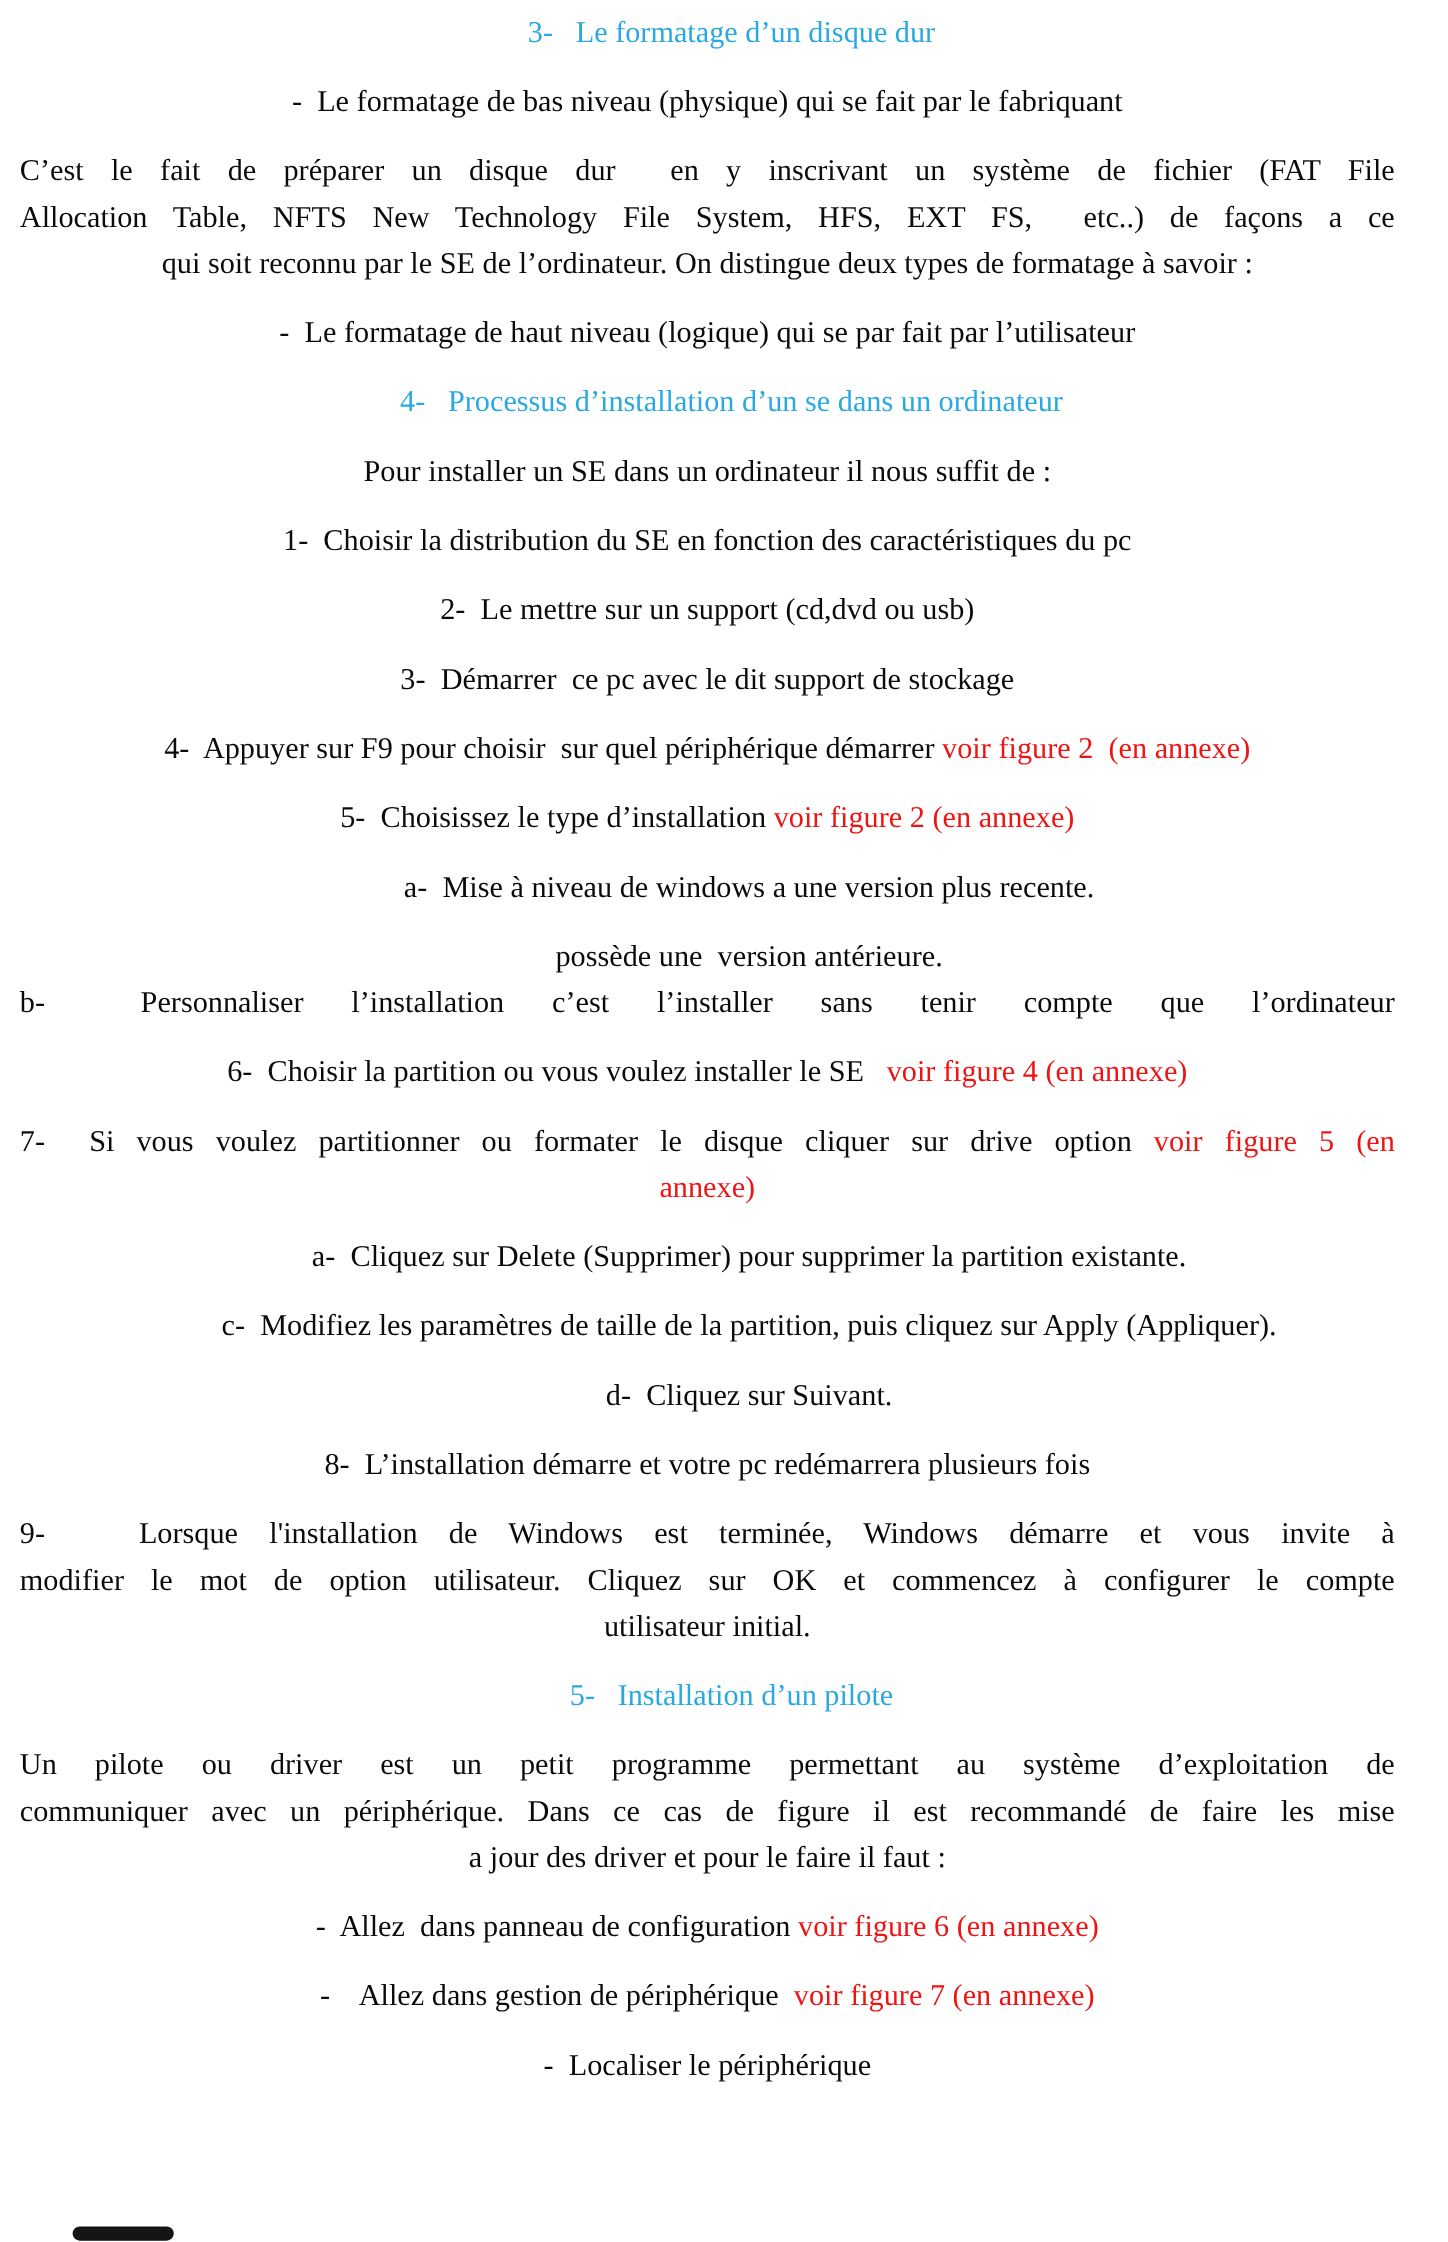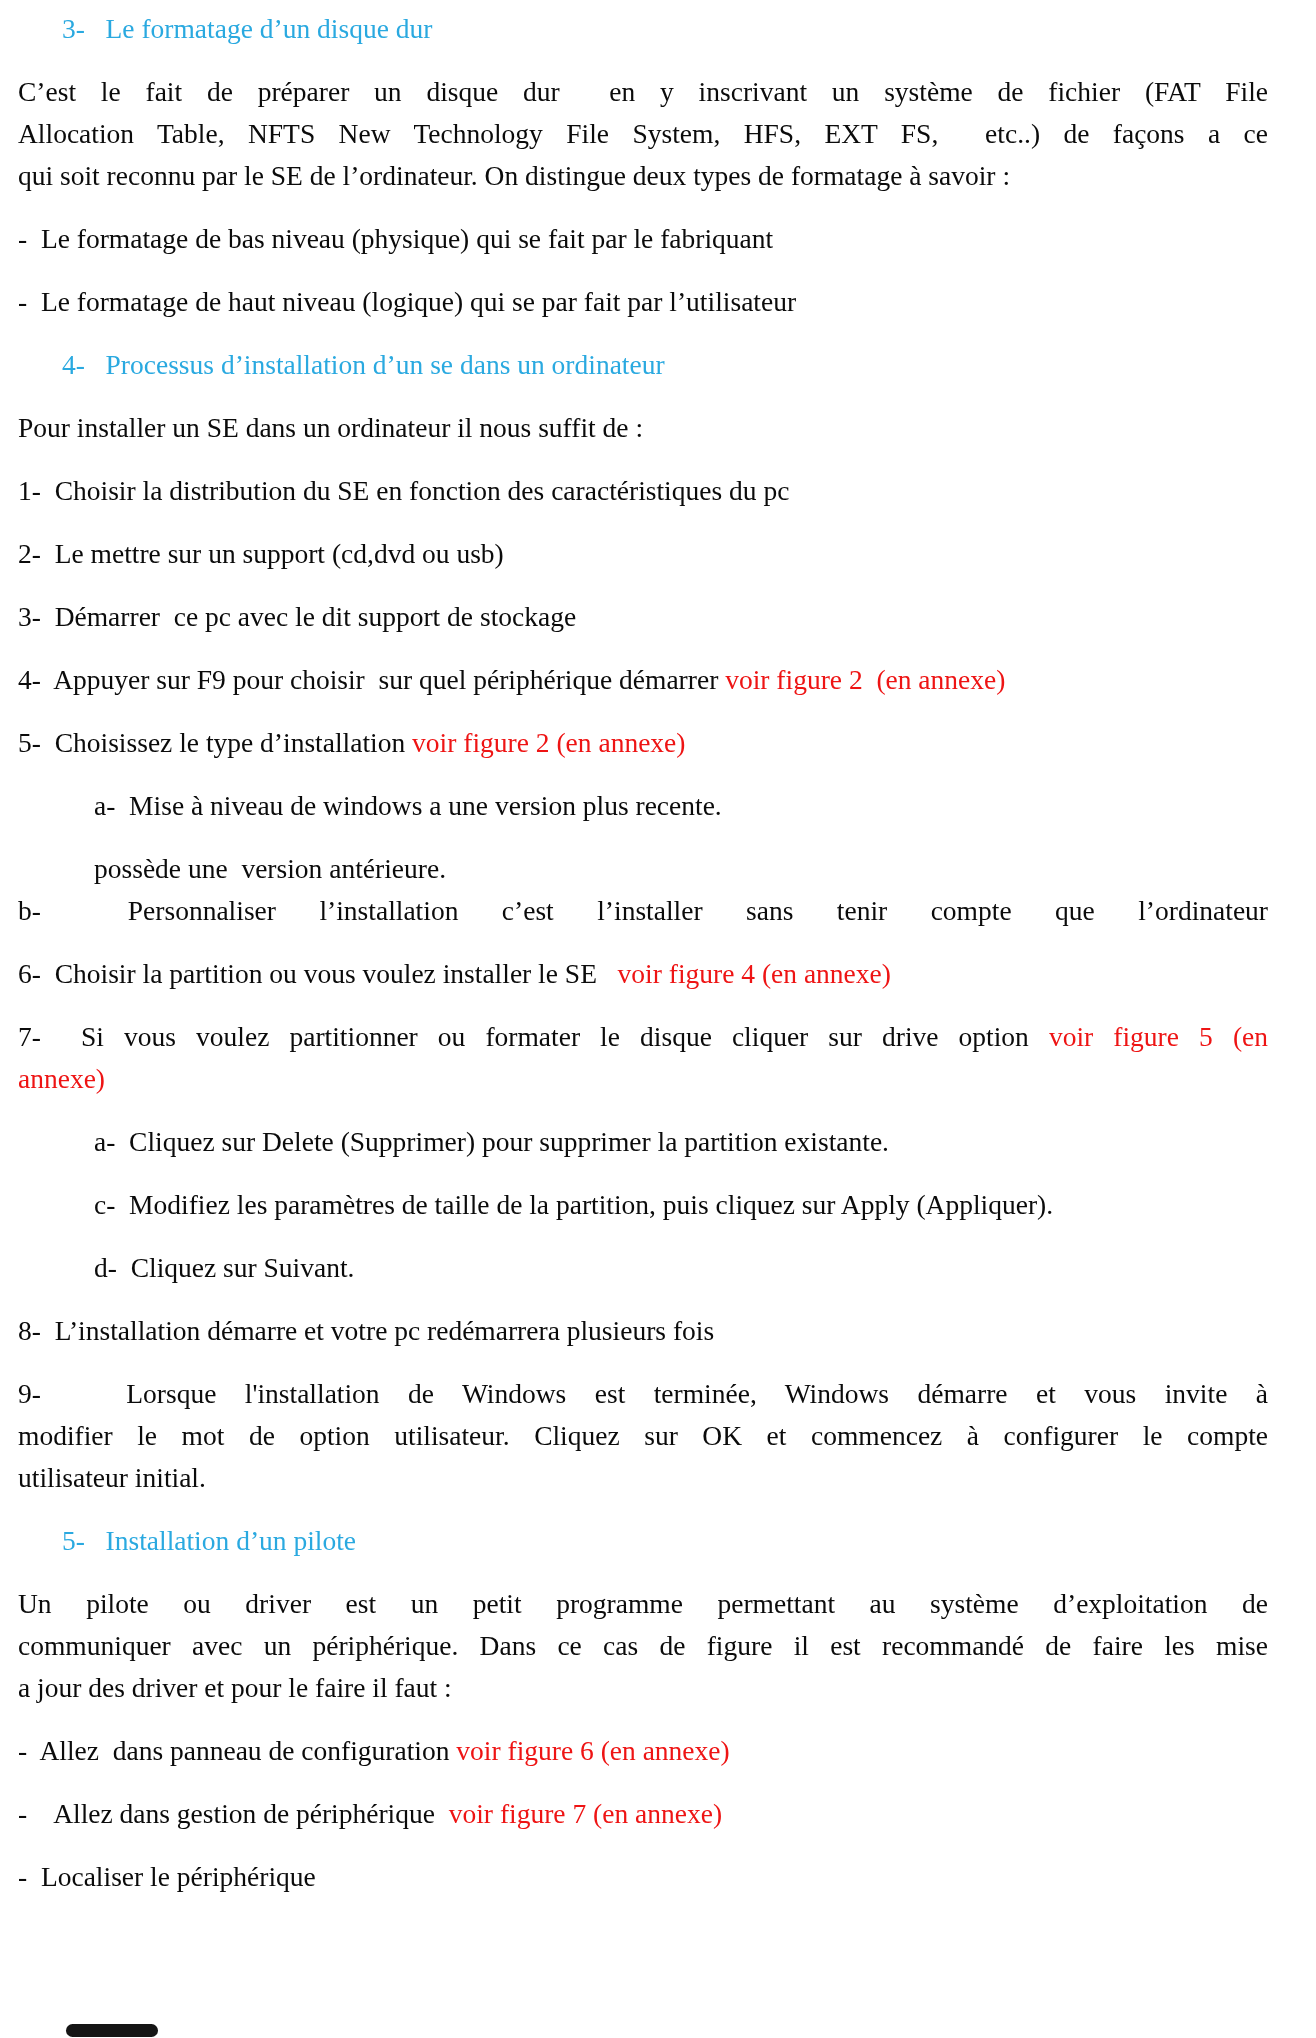--- a/index.html
+++ b/index.html
@@ -18,21 +18,21 @@
     font-size: 27.5px;
     position: relative;
     overflow: hidden;
   }
   .doc {
     padding: 8px 48px 0 18px;
     width: 100%;
   }
   .block { margin-top: 21px; }
   .block:first-child { margin-top: 0; }
-  .line { line-height: 42px; white-space: normal; }
+  .line { line-height: 42px; white-space: normal; text-align: center; }
   .jall { text-align: justify; text-align-last: justify; }
   .heading { color: var(--accent); padding-left: 44px; }
   .sub .line { text-indent: 76px; }
   .sub .line + .line { text-indent: 0; }
   .figure-ref { color: var(--figref); }
   .bottom-bar {
     position: absolute;
     left: 66px;
     top: 2024px;
     width: 92px;
@@ -42,27 +42,27 @@
   }
 </style>
 </head>
 <body style="background: rgb(255, 255, 255);">
 
 <div class="doc">
   <div id="doc-body">
       <div class="block heading">
         <div class="line"><span class="text-run">3-&nbsp;&nbsp; Le formatage d’un disque dur</span></div>
       </div>
+      <div class="block dash-item">
+        <div class="line"><span class="text-run">-&nbsp; Le formatage de bas niveau (physique) qui se fait par le fabriquant</span></div>
+      </div>
       <div class="block paragraph">
         <div class="line jall"><span class="text-run">C’est le fait de préparer un disque dur&nbsp; en y inscrivant un système de fichier (FAT File</span></div>
         <div class="line jall"><span class="text-run">Allocation Table, NFTS New Technology File System, HFS, EXT FS,&nbsp; etc..) de façons a ce</span></div>
         <div class="line"><span class="text-run">qui soit reconnu par le SE de l’ordinateur. On distingue deux types de formatage à savoir :</span></div>
-      </div>
-      <div class="block dash-item">
-        <div class="line"><span class="text-run">-&nbsp; Le formatage de bas niveau (physique) qui se fait par le fabriquant</span></div>
       </div>
       <div class="block dash-item">
         <div class="line"><span class="text-run">-&nbsp; Le formatage de haut niveau (logique) qui se par fait par l’utilisateur</span></div>
       </div>
       <div class="block heading">
         <div class="line"><span class="text-run">4-&nbsp;&nbsp; Processus d’installation d’un se dans un ordinateur</span></div>
       </div>
       <div class="block paragraph">
         <div class="line"><span class="text-run">Pour installer un SE dans un ordinateur il nous suffit de :</span></div>
       </div>

